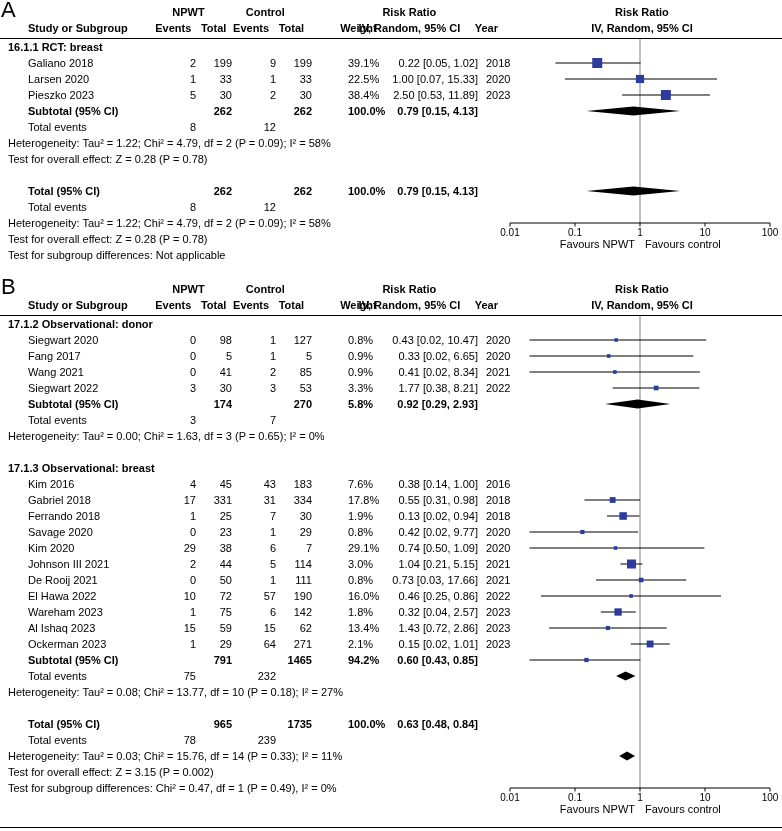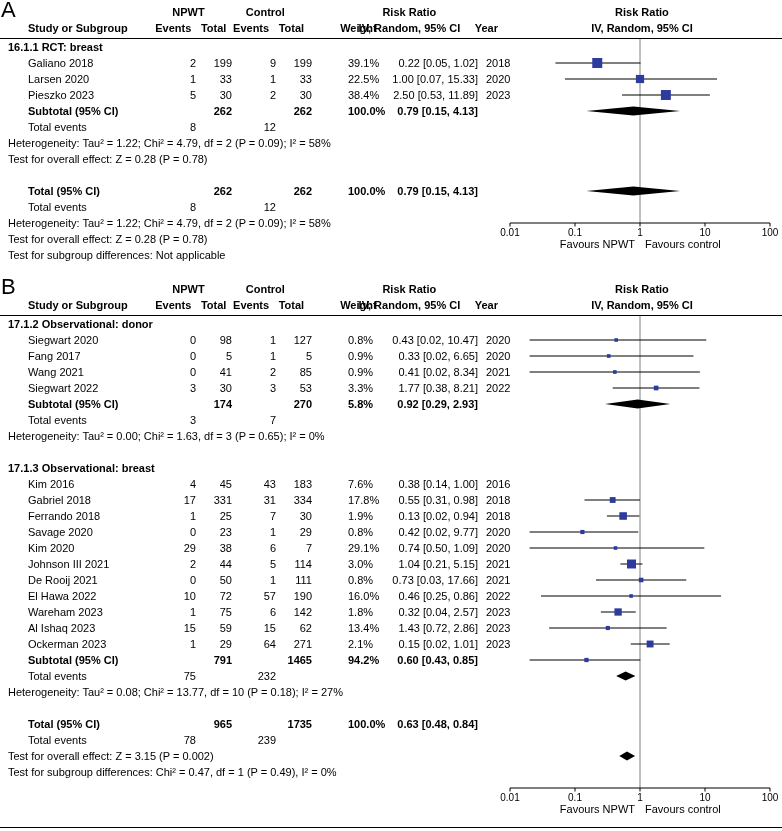--- a/index.html
+++ b/index.html
@@ -412,20 +412,23 @@
         <div class="c-rr b">0.63 [0.48, 0.84]</div>
         <div class="c-yr b"></div>
       </div>
       <div class="row">
         <div class="c-study">Total events</div>
         <div class="c-e1">78</div>
         <div class="c-t1"></div>
         <div class="c-e2">239</div>
       </div>
       <div class="row">
+        <div class="c-note">Heterogeneity: Tau² = 0.03; Chi² = 15.76, df = 14 (P = 0.33); I² = 11%</div>
+      </div>
+      <div class="row">
         <div class="c-note">Test for overall effect: Z = 3.15 (P = 0.002)</div>
       </div>
       <div class="row">
         <div class="c-note">Test for subgroup differences: Chi² = 0.47, df = 1 (P = 0.49), I² = 0%</div>
       </div>
       <svg width="288" height="547" class="plot">
         <line x1="146" y1="35" x2="146" y2="507" stroke="#808080" stroke-width="1"></line>
         <line x1="35.56694971815878" y1="59" x2="212.29653430912475" y2="59" stroke="#000000" stroke-width="1"></line>
         <rect x="120.38879329807318" y="57.21334368540005" width="3.573312629199899" height="3.573312629199899" fill="#2d3a9e"></rect>
         <line x1="35.56694971815878" y1="75" x2="199.48340694470178" y2="75" stroke="#000000" stroke-width="1"></line>

